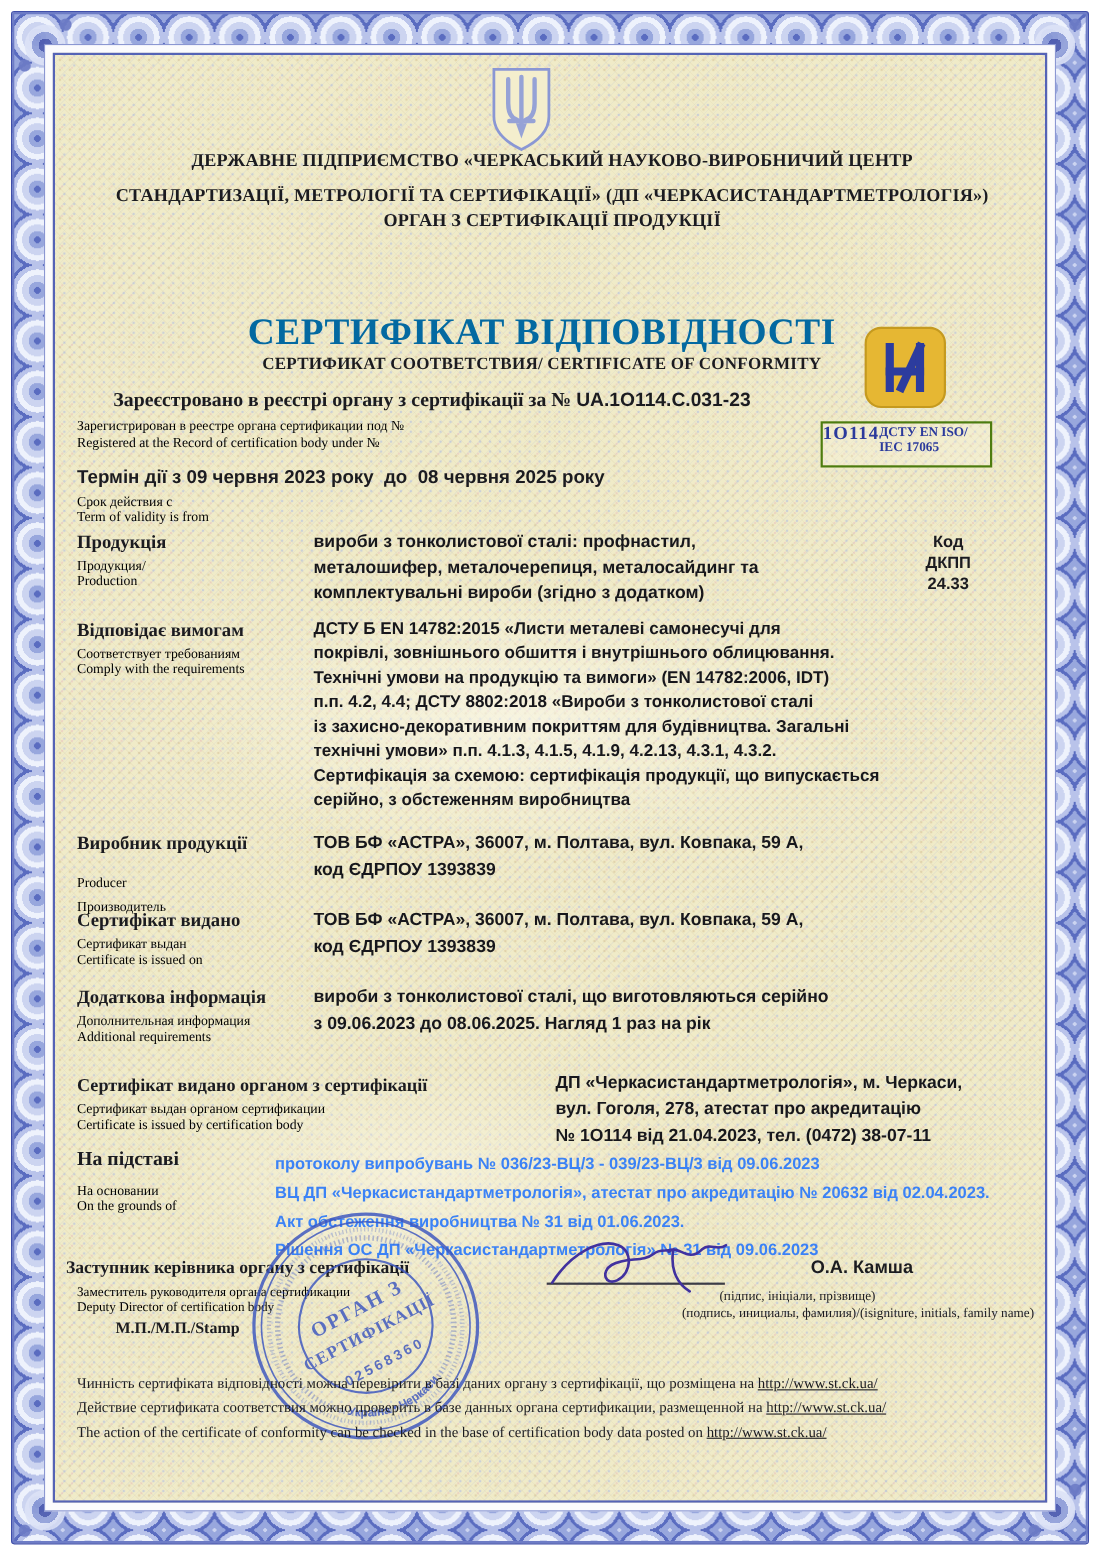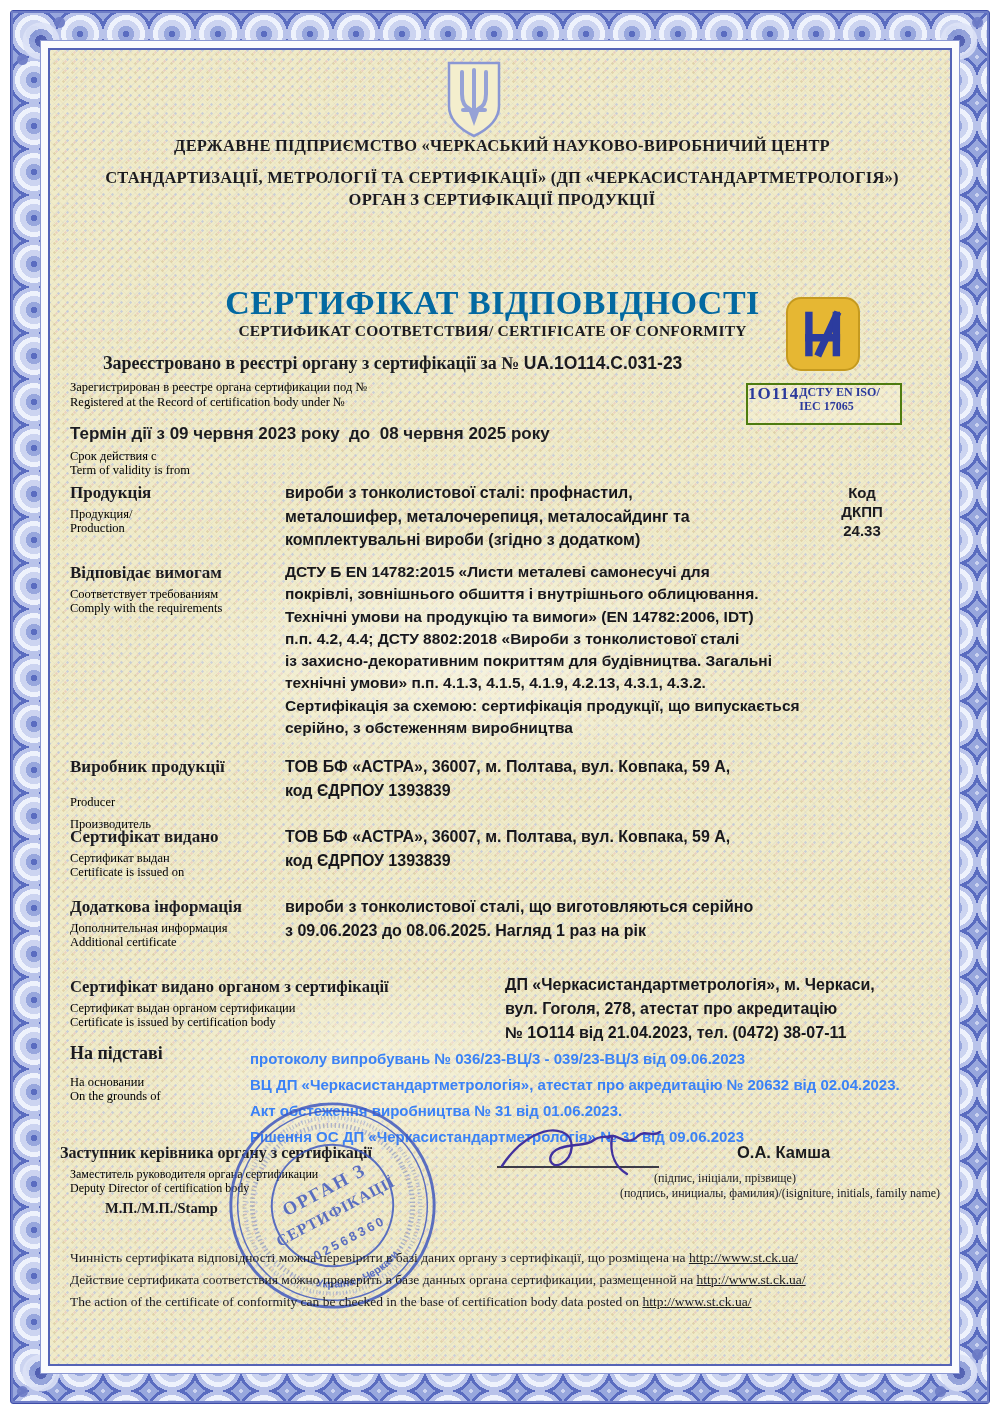--- a/index.html
+++ b/index.html
@@ -141,21 +141,21 @@
 код ЄДРПОУ 1393839</div>
 
   <div class="abs ser-b lbl" style="left:70px;top:827px;">Сертифікат видано</div>
   <div class="abs sub" style="left:70px;top:851px;">Сертификат выдан</div>
   <div class="abs sub" style="left:70px;top:865px;">Certificate is issued on</div>
   <div class="abs sans-b val pre" style="left:285px;top:825px;width:620px;">ТОВ БФ «АСТРА», 36007, м. Полтава, вул. Ковпака, 59 А,
 код ЄДРПОУ 1393839</div>
 
   <div class="abs ser-b lbl" style="left:70px;top:897px;">Додаткова інформація</div>
   <div class="abs sub" style="left:70px;top:921px;">Дополнительная информация</div>
-  <div class="abs sub" style="left:70px;top:935px;">Additional certificate</div>
+  <div class="abs sub" style="left:70px;top:935px;">Additional requirements</div>
   <div class="abs sans-b val pre" style="left:285px;top:895px;width:640px;">вироби з тонколистової сталі, що виготовляються серійно
 з 09.06.2023 до 08.06.2025. Нагляд 1 раз на рік</div>
 
   <div class="abs ser-b" style="left:70px;top:977px;font-size:16.5px;">Сертифікат видано органом з сертифікації</div>
   <div class="abs sub" style="left:70px;top:1001px;">Сертификат выдан органом сертификации</div>
   <div class="abs sub" style="left:70px;top:1015px;">Certificate is issued by certification body</div>
   <div class="abs sans-b pre" style="left:505px;top:973px;width:430px;font-size:16px;line-height:24px;color:#17171c;">ДП «Черкасистандартметрологія», м. Черкаси,
 вул. Гоголя, 278, атестат про акредитацію
 № 1О114 від 21.04.2023, тел. (0472) 38-07-11</div>
 

